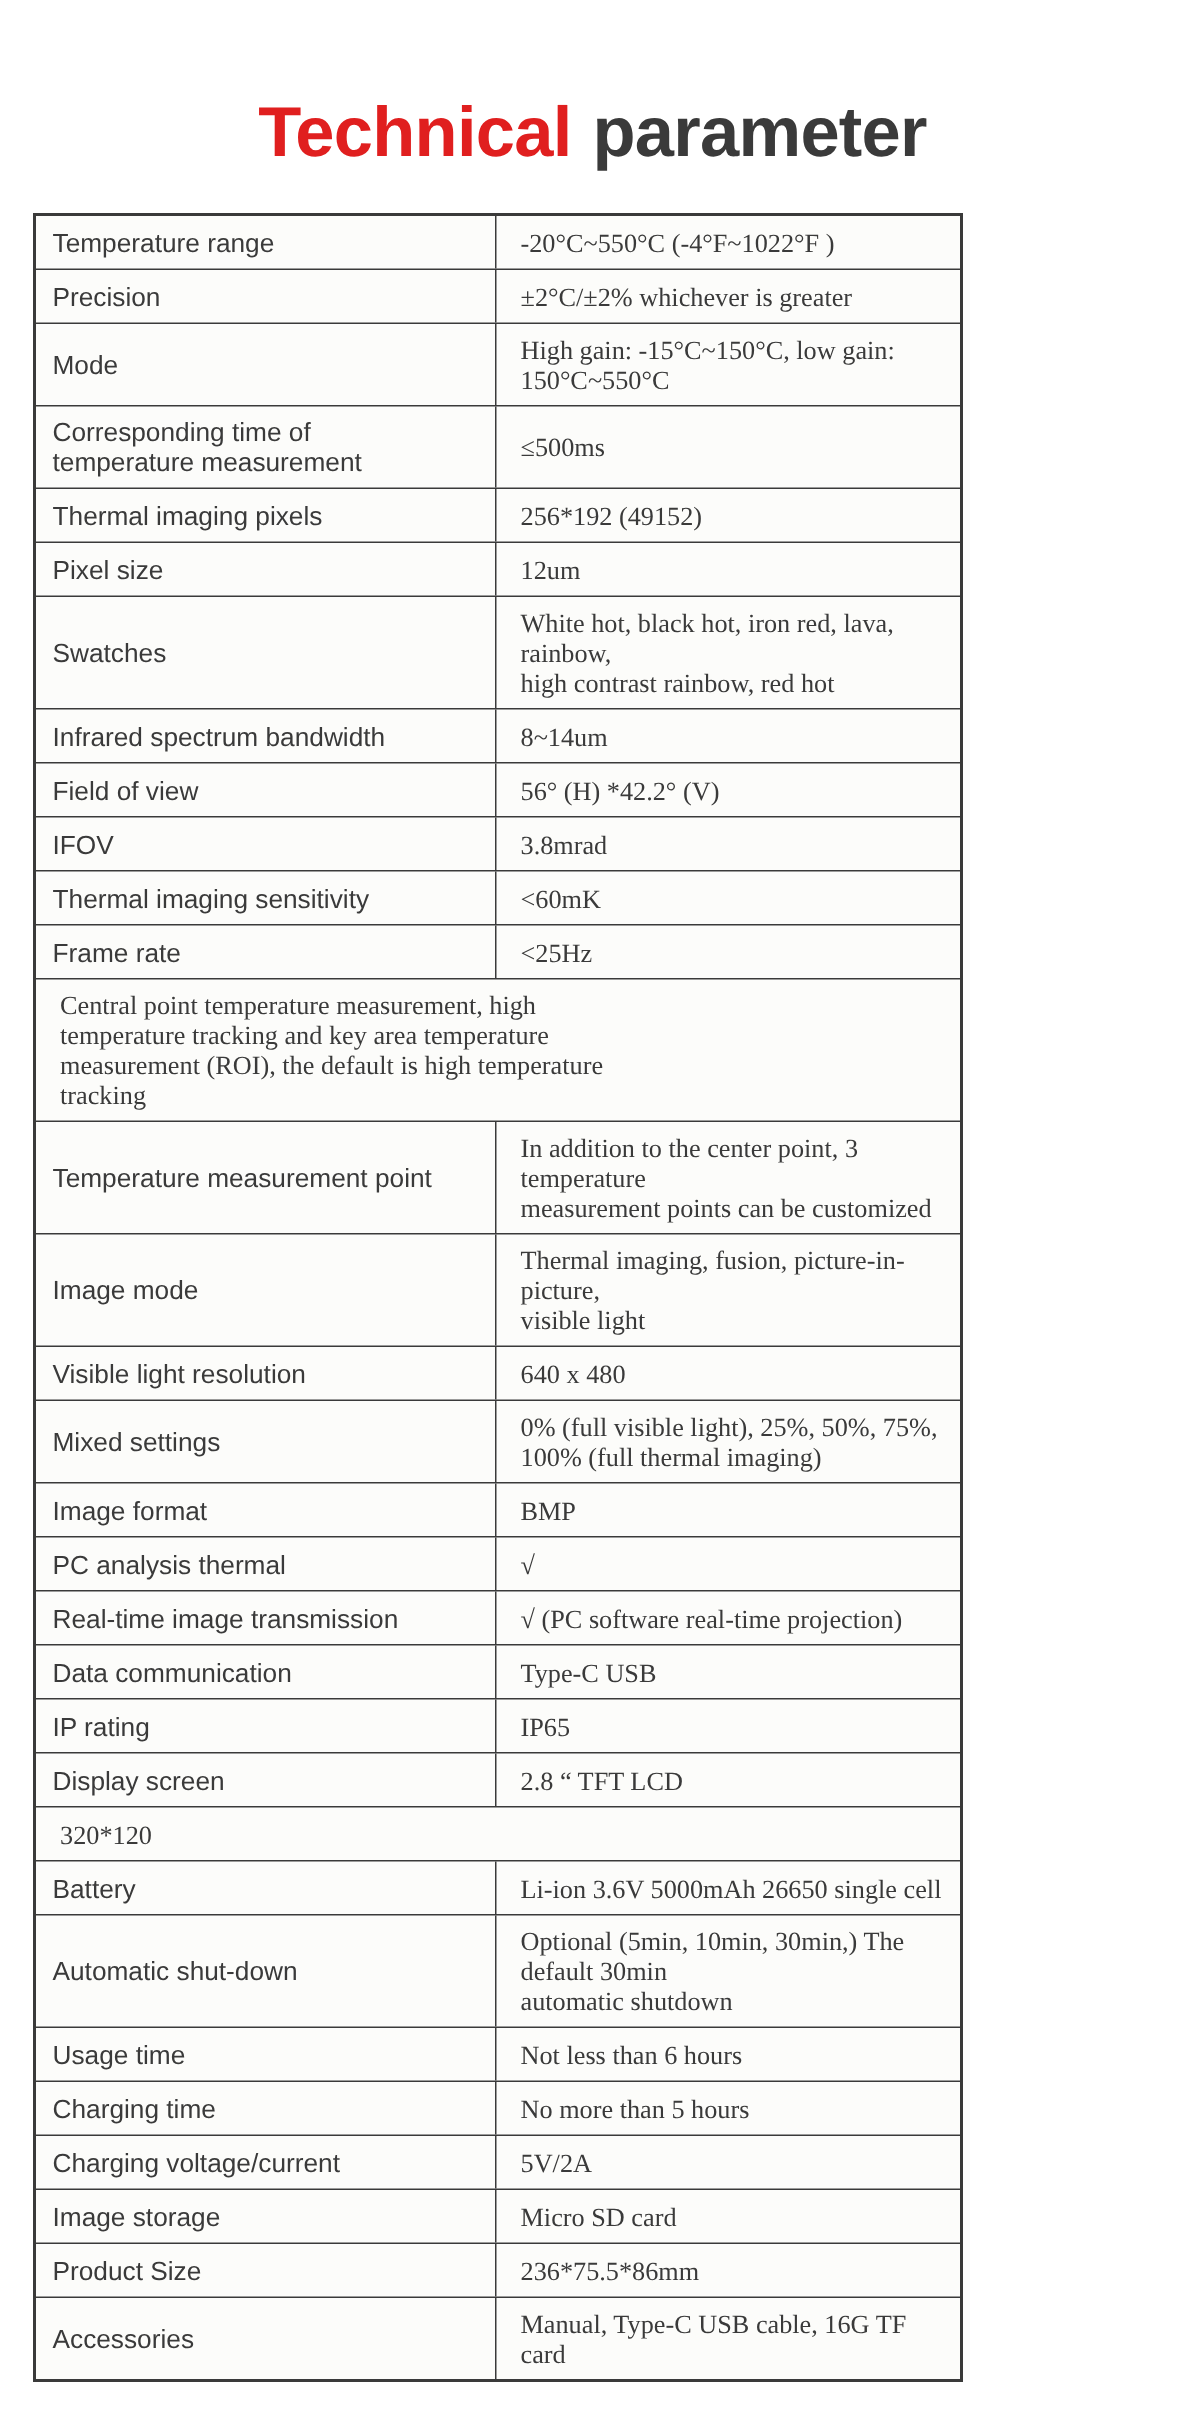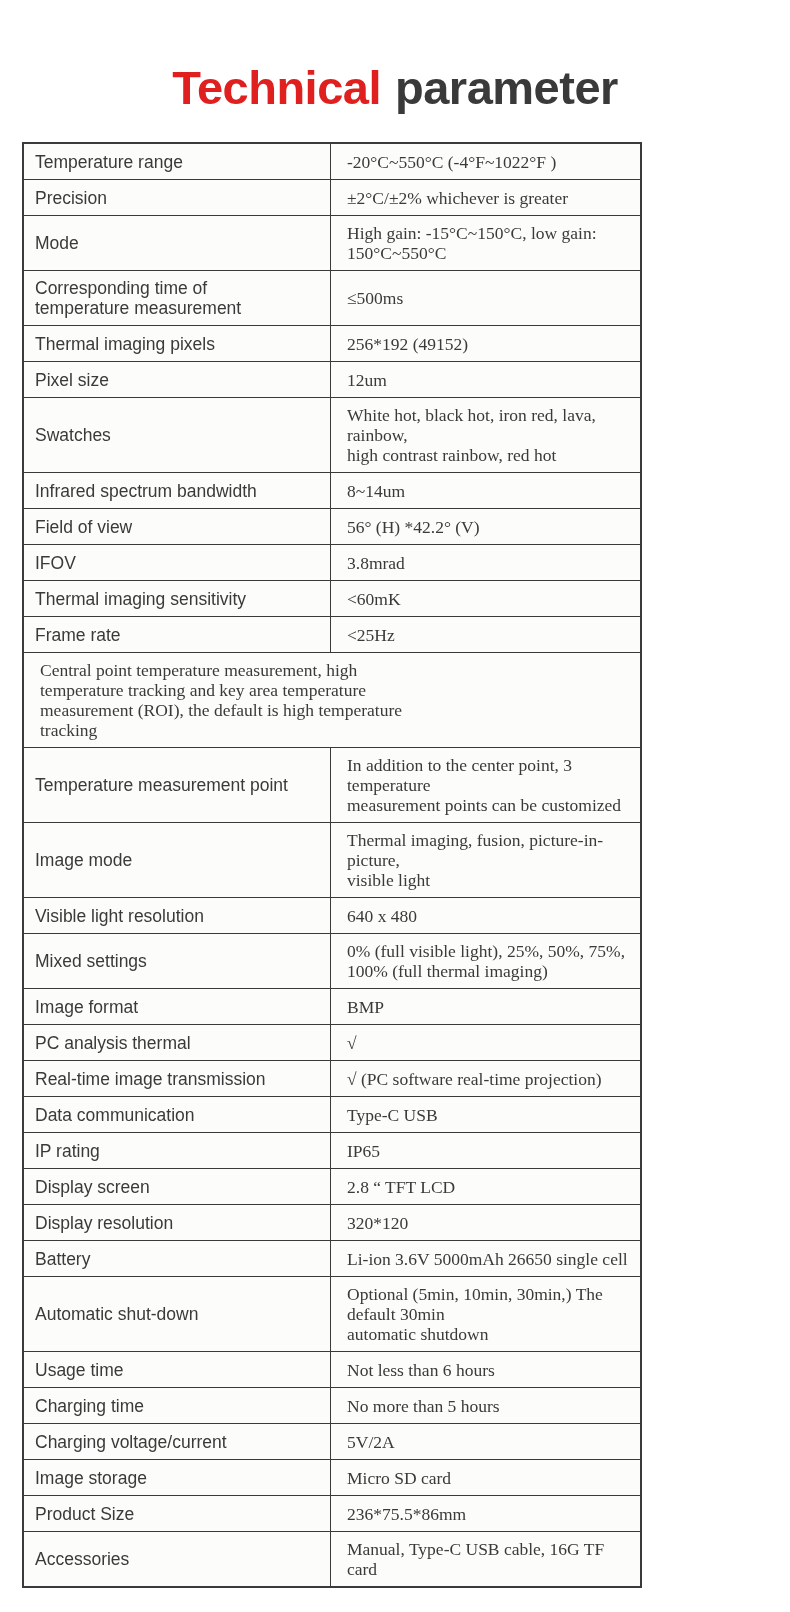--- a/index.html
+++ b/index.html
@@ -186,21 +186,20 @@
     <div class="cell value">IP65</div>
   </div>
 
 
   <div class="row">
     <div class="cell label">Display screen</div>
     <div class="cell value">2.8 “ TFT LCD</div>
   </div>
 
   <div class="row">
-    <div class="cell label">Display resolution</div>
     <div class="cell value">320*120</div>
   </div>
 
   <div class="row">
     <div class="cell label">Battery</div>
     <div class="cell value">Li-ion 3.6V 5000mAh 26650 single cell</div>
   </div>
 
   <div class="row">
     <div class="cell label">Automatic shut-down</div>

